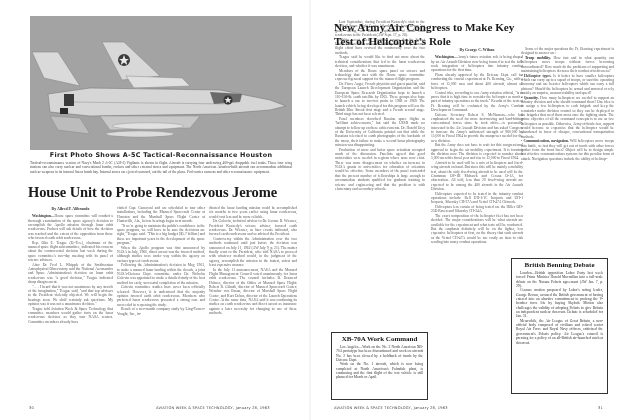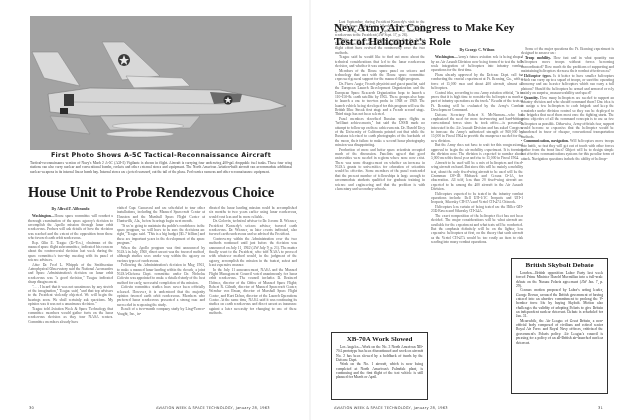--- a/index.html
+++ b/index.html
@@ -96,24 +96,24 @@
       <circle cx="198" cy="84" r="4.5" fill="#333"></circle>
       <polygon points="198,80.5 199,83 201.6,83 199.5,84.6 200.3,87.2 198,85.6 195.7,87.2 196.5,84.6 194.4,83 197,83" fill="#eee"></polygon>
 
       <polygon points="70,100 170,100 160,112 80,114" fill="#c8c8c8" stroke="#888" stroke-width="0.5"></polygon>
       <ellipse cx="118" cy="110" rx="36" ry="3.2" fill="#e2e2e2" stroke="#888" stroke-width="0.4"></ellipse>
       <ellipse cx="110" cy="118" rx="34" ry="3" fill="#dcdcdc" stroke="#888" stroke-width="0.4"></ellipse>
       <polygon points="20,100 50,102 60,118 28,114" fill="#bcbcbc" stroke="#888" stroke-width="0.5"></polygon>
     </svg>
   </div>
 
-  <div class="photo-caption-title">First Photo Shows A-5C Tactical-Reconnaissance Aircraft</div>
+  <div class="photo-caption-title">First Photo Shows A-5C Tactical-Reconnaissance Houston</div>
   <div class="photo-caption-body">Tactical-reconnaissance version of Navy's Mach 2 A-5C (A3J-3) Vigilante is shown in flight. Aircraft is carrying four underwing 400-gal. droppable fuel tanks. These four wing stations can also carry nuclear and conventional bombs, rockets and other external stores and equipment. The North American Aviation-built aircraft can accommodate additional nuclear weapons in its internal linear bomb bay. Internal stores are ejected rearward, out the tail of the plane. Pod carries cameras and other reconnaissance equipment.</div>
 
-  <div class="headline-left">House Unit to Probe Rendezvous Choice</div>
+  <div class="headline-left">House Unit to Probe Rendezvous Jerome</div>
 
   <div class="col col-l1">
     <div class="byline">By Alfred P. Alibrando</div>
     <p><span class="dateline">Washington—</span><span>House space committee will conduct a thorough examination of the space agency's decision to accomplish the Apollo mission through lunar orbit rendezvous. Probers will ask details of how the decision was reached and the extent of the opposition from those who favored earth orbit rendezvous.</span></p>
     <p>Rep. Olin E. Teague (D.-Tex.), chairman of the manned space flight subcommittee, indicated his concern about the controversial decision last week during the space committee's two-day meeting with its panel of science advisers.</p>
     <p>After Dr. Fred L. Whipple of the Smithsonian Astrophysical Observatory said the National Aeronautics and Space Administration's decision on lunar orbit rendezvous was "a good decision," Teague indicated sharp disagreement.</p>
     <p>". . . I heard that it was not unanimous by any stretch of the imagination," Teague said, "and that top advisers to the President violently objected. We will begin the hearings soon. We shall certainly ask questions. My opinion was it was not a unanimous decision."</p>
     <p>Teague told Aviation Week &amp; Space Technology that committee members would gather facts on the lunar rendezvous decision as they tour NASA centers. Committee members already have</p>
   </div>
 
@@ -170,23 +170,23 @@
     <p style="text-indent:0">• <span class="bullet-head">Communication, navigation.</span> <span>Will helicopters move troops into battle, so fast they will get out of touch with other forces farther from the front lines? Object will be to design simple but effective communications systems for this peculiar form of attack. Navigation questions include the ability of helicop-</span></p>
   </div>
 
   <div class="footer footer-right-num" style="left:288px">31</div>
   <div class="footer" style="left:24px">AVIATION WEEK &amp; SPACE TECHNOLOGY, January 28, 1963</div>
 </div>
 
 <div class="headline-right">New Army Air Congress to Make Key Test of Helicopter's Role</div>
 
 <div class="box box-xb70">
-  <div class="box-title">XB-70A Work Slowed</div>
+  <div class="box-title">XB-70A Work Command</div>
   <p>Los Angeles—Work on the No. 3 North American XB-70A prototype has been discontinued and work on aircraft No. 2 has been slowed by a holdback of funds by the Defense Dept.</p>
   <p>Work on the No. 1 aircraft, which is now being completed at North American's Palmdale plant, is continuing and the first flight of the test vehicle is still planned for March or April.</p>
 </div>
 
 <div class="box box-skybolt">
-  <div class="box-title">British Skybolt Debate</div>
+  <div class="box-title">British Benning Debate</div>
   <p>London—British opposition Labor Party last week forced Prime Minister Harold Macmillan into a full-scale debate on the Nassau Polaris agreement (AW Jan. 7, p. 29).</p>
   <p>Censure motion proposed by Labor's acting leader, George Brown, accused the British government of having entered into an abortive commitment to prolong the V-bomber force life by buying Skybolt. Motion also challenges the validity of adopting Polaris to give Britain an independent nuclear deterrent. Debate is scheduled for Jan. 31.</p>
   <p>Meanwhile, the Air League of Great Britain, a non-official body composed of civilians and retired senior Royal Air Force and Royal Navy officers, criticized the government's Polaris policy. Air League's council is pressing for a policy of an all-British air-launched nuclear deterrent.</p>
 </div>
 
 </body></html>

